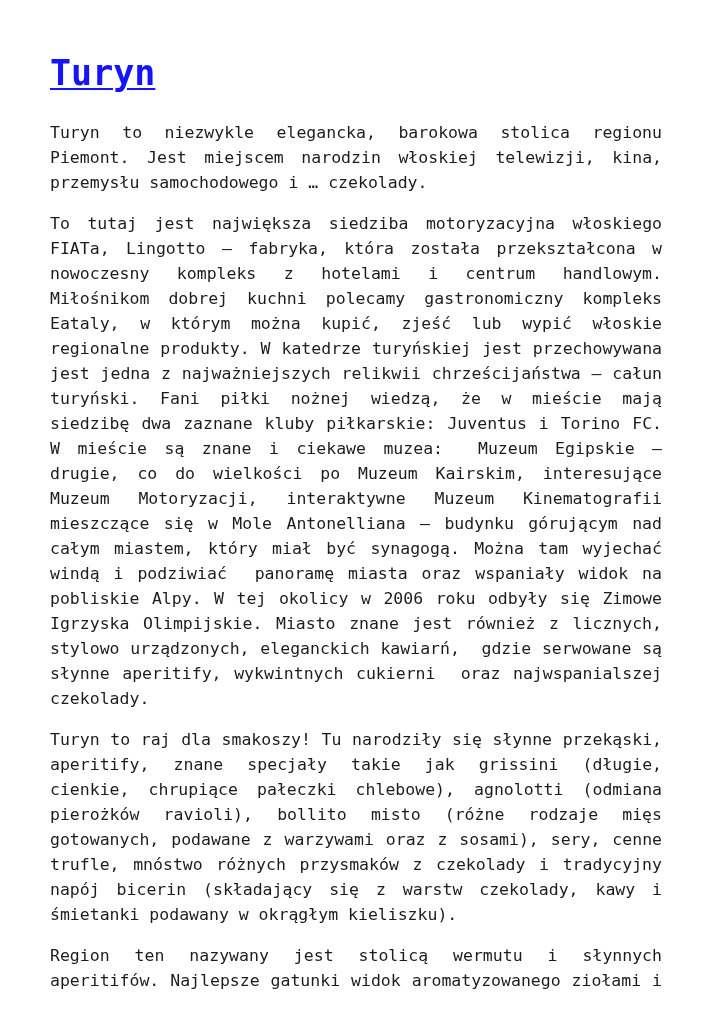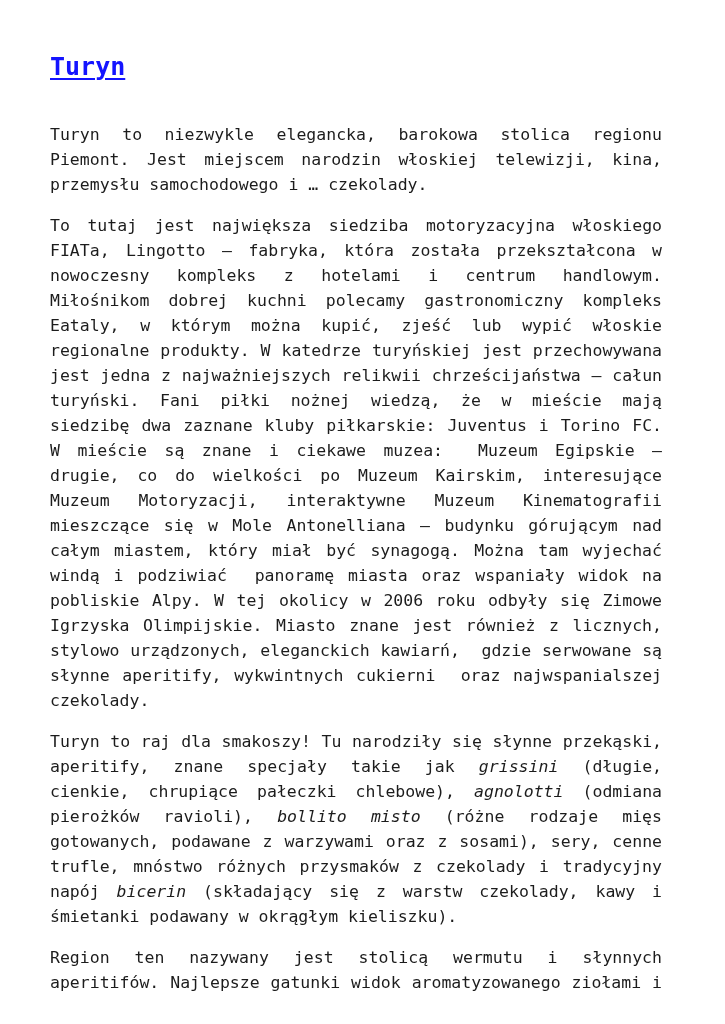--- a/index.html
+++ b/index.html
@@ -15,44 +15,43 @@
   .page {
     position: relative;
     box-sizing: border-box;
     width: 725px;
     height: 1024px;
     padding: 52px 53px 0 50px;
     background: #ffffff;
     overflow: hidden;
   }
   .doc-title {
-    margin: 0 0 40px 0;
+    margin: 0 0 26px 0;
     font-family: "DejaVu Sans Mono", monospace;
-    font-size: 25px;
+    font-size: 35px;
     font-weight: bold;
     line-height: 1.2;
     text-decoration: underline;
     text-decoration-thickness: 2px;
     text-underline-offset: 3px;
     letter-spacing: 0;
   }
   .doc-body {
     width: 622px;
   }
   .para {
     margin: 0 10px 16px 0;
     font-family: "DejaVu Sans Mono", monospace;
     font-size: 16.5px;
     line-height: 25px;
     text-align: justify;
     white-space: pre-wrap;
     letter-spacing: 0;
   }
   .para .run.italic {
-    font-style: italic;
   }
   .para.justify-last {
     text-align-last: justify;
   }
 </style>
 </head>
 <body style="background: rgb(255, 255, 255);">
 
 <div class="page">
   <h1 class="doc-title" style="color: rgb(20, 20, 255);">Turyn</h1>

